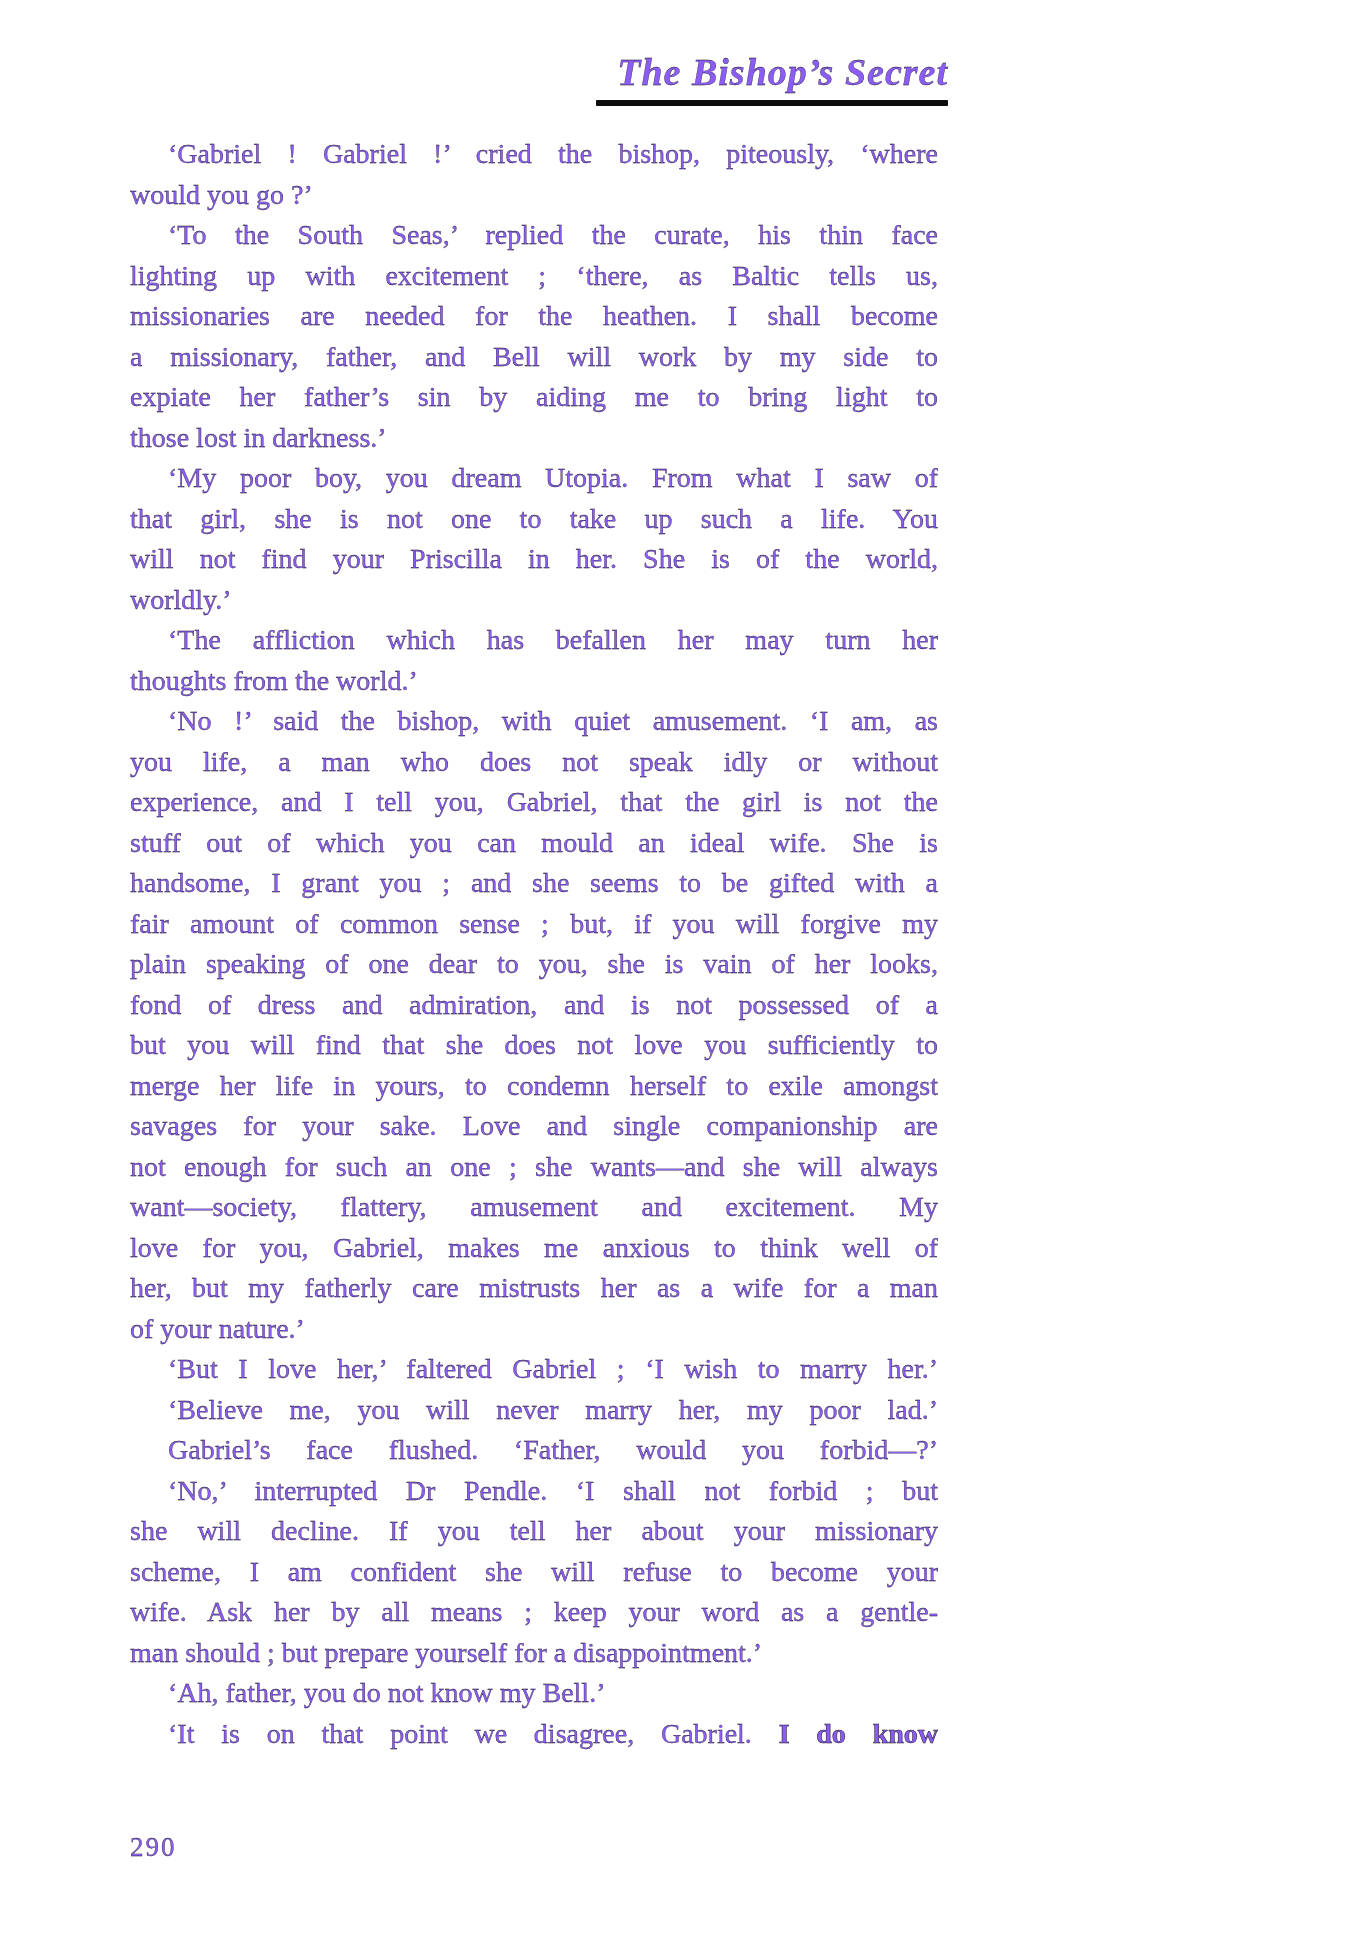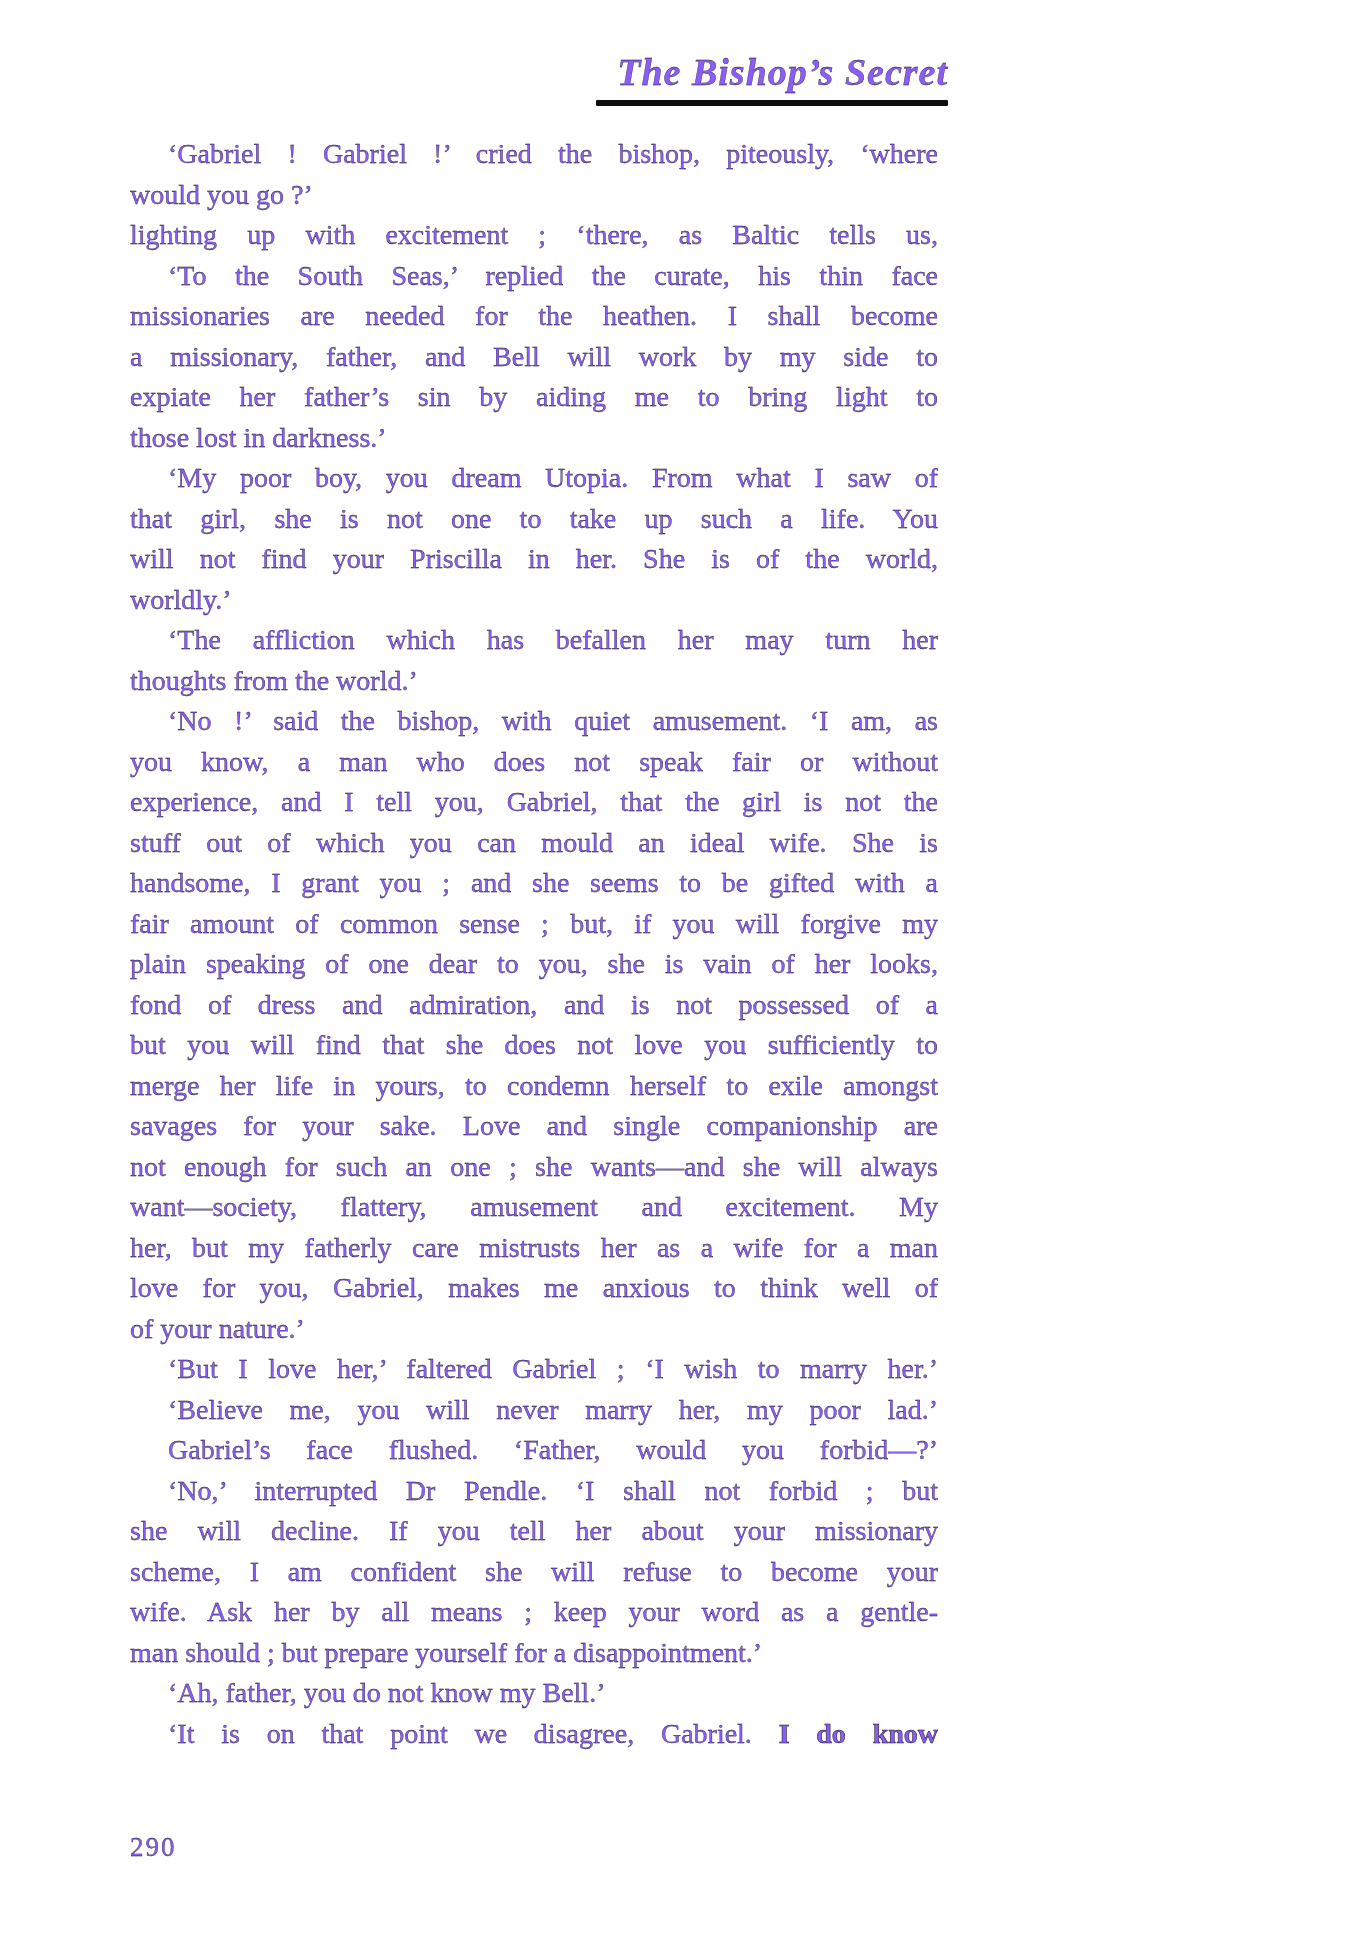--- a/index.html
+++ b/index.html
@@ -80,47 +80,47 @@
 <div class="page">
 
   <div class="header">
     <div class="running-title">The Bishop’s Secret</div>
     <div class="title-rule"></div>
   </div>
 
   <div class="body-text" id="body-text">
       <div class="line indent jl">‘Gabriel !  Gabriel !’ cried the bishop, piteously, ‘where</div>
       <div class="line">would you go ?’</div>
+      <div class="line indent jl">‘To the South Seas,’ replied the curate, his thin face</div>
       <div class="line jl">lighting up with excitement ; ‘there, as Baltic tells us,</div>
-      <div class="line indent jl">‘To the South Seas,’ replied the curate, his thin face</div>
       <div class="line jl">missionaries are needed for the heathen.  I shall become</div>
       <div class="line jl">a missionary, father, and Bell will work by my side to</div>
       <div class="line jl">expiate her father’s sin by aiding me to bring light to</div>
       <div class="line">those lost in darkness.’</div>
       <div class="line indent jl">‘My poor boy, you dream Utopia.  From what I saw of</div>
       <div class="line jl">that girl, she is not one to take up such a life.  You</div>
       <div class="line jl">will not find your Priscilla in her.  She is of the world,</div>
       <div class="line">worldly.’</div>
       <div class="line indent jl">‘The affliction which has befallen her may turn her</div>
       <div class="line">thoughts from the world.’</div>
       <div class="line indent jl">‘No !’ said the bishop, with quiet amusement.  ‘I am, as</div>
-      <div class="line jl">you know, a man who does not speak fair or without</div>
+      <div class="line jl">you life, a man who does not speak idly or without</div>
       <div class="line jl">experience, and I tell you, Gabriel, that the girl is not the</div>
       <div class="line jl">stuff out of which you can mould an ideal wife.  She is</div>
       <div class="line jl">handsome, I grant you ; and she seems to be gifted with a</div>
       <div class="line jl">fair amount of common sense ; but, if you will forgive my</div>
       <div class="line jl">plain speaking of one dear to you, she is vain of her looks,</div>
       <div class="line jl">fond of dress and admiration, and is not possessed of a</div>
       <div class="line jl">but you will find that she does not love you sufficiently to</div>
       <div class="line jl">merge her life in yours, to condemn herself to exile amongst</div>
       <div class="line jl">savages for your sake.  Love and single companionship are</div>
       <div class="line jl">not enough for such an one ; she wants—and she will always</div>
       <div class="line jl">want—society, flattery, amusement and excitement.  My</div>
+      <div class="line jl">love for you, Gabriel, makes me anxious to think well of</div>
       <div class="line jl">her, but my fatherly care mistrusts her as a wife for a man</div>
-      <div class="line jl">love for you, Gabriel, makes me anxious to think well of</div>
       <div class="line">of your nature.’</div>
       <div class="line indent jl">‘But I love her,’ faltered Gabriel ; ‘I wish to marry her.’</div>
       <div class="line indent jl">‘Believe me, you will never marry her, my poor lad.’</div>
       <div class="line indent jl">Gabriel’s face flushed.  ‘Father, would you forbid—?’</div>
       <div class="line indent jl">‘No,’ interrupted Dr Pendle.  ‘I shall not forbid ; but</div>
       <div class="line jl">she will decline.  If you tell her about your missionary</div>
       <div class="line jl">scheme, I am confident she will refuse to become your</div>
       <div class="line jl">wife.  Ask her by all means ; keep your word as a gentle-</div>
       <div class="line">man should ; but prepare yourself for a disappointment.’</div>
       <div class="line indent">‘Ah, father, you do not know my Bell.’</div>

